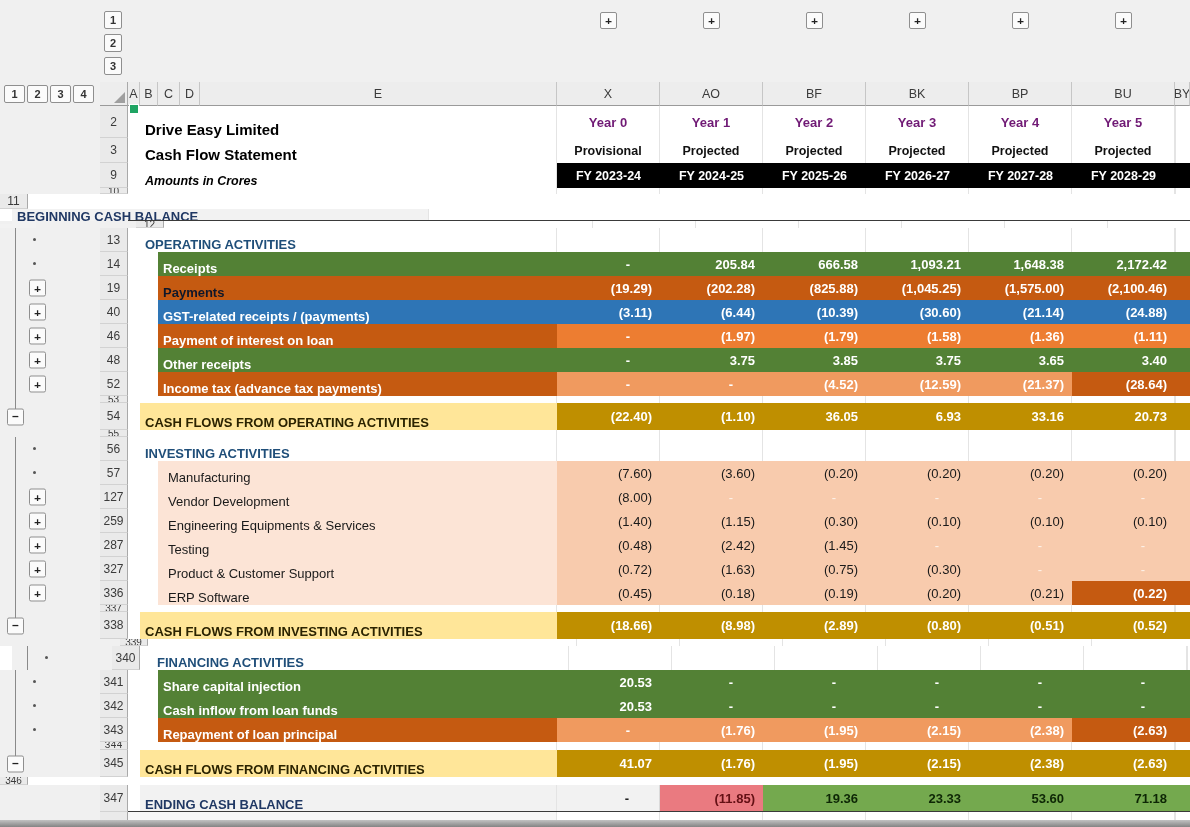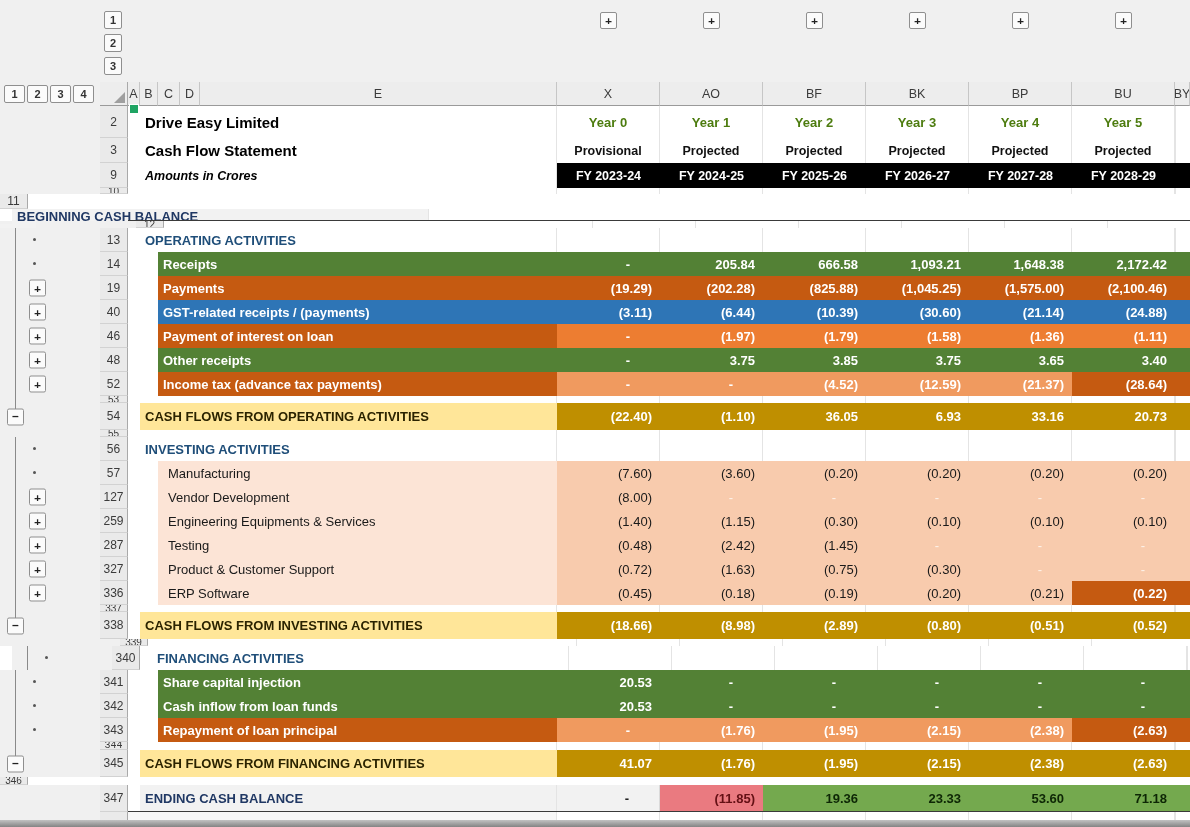--- a/index.html
+++ b/index.html
@@ -49,29 +49,29 @@
   .odot { position:absolute; left:33px; top:50%; margin-top:-2px; width:3px; height:3px;
     background:#555; border-radius:50%; }
   .gutter .obtn { top:50%; transform:translateY(-50%); }
   .oplus { left:29px; } .ominus { left:7px; }
   .rownum { width:28px; flex:none; background:#EAEAEA; border-right:1px solid #A9A9A9;
     border-bottom:1px solid #D2D2D2; display:flex; align-items:center; justify-content:center;
     font-size:12px; color:#3b3b3b; overflow:hidden; cursor:pointer;}
   .sliver .rownum { font-size:10px; line-height:7px; align-items:flex-start; }
   .labelwrap { width:429px; flex:none; display:flex; position:relative; }
   .whitegrid .labelwrap { border-right:1px solid #E4E4E4; }
-  .band { flex:1; display:flex; align-items:center; }
+  .band { flex:1; display:flex; align-items:flex-end; }
   .band-B { margin-left:12px; } .band-C { margin-left:30px; }
   .ltext { white-space:nowrap; padding-left:5px; font-size:13px; }
   .l-company .ltext, .l-statement .ltext { font-size:15px; font-weight:bold; color:#000; }
   .l-units .ltext { font-size:12.5px; font-weight:bold; font-style:italic; color:#000; }
   .l-balance { background:#F2F2F2; } .l-balance .ltext { font-weight:bold; color:#203864; }
   .l-section .ltext { font-weight:bold; color:#1F4E79; }
   .l-green { background:#538135; } .l-green .ltext { color:#fff; font-weight:bold; }
-  .l-rust { background:#C55A11; } .l-rust .ltext { color:#ffffff; font-weight:bold; }
+  .l-rust { background:#C55A11; } .l-rust .ltext { color:#0f172a; font-weight:bold; }
   .l-blue { background:#2E75B6; } .l-blue .ltext { color:#fff; font-weight:bold; }
   .l-odark { background:#C55A11; } .l-odark .ltext { color:#fff; font-weight:bold; }
   .l-peach { background:#FCE4D6; } .l-peach .ltext { color:#1a1a1a; padding-left:10px; }
   .l-total { background:#FFE699; } .l-total .ltext { color:#2b2300; font-weight:bold; }
   .vcell { width:103px; flex:none; display:flex; align-items:center; justify-content:flex-end;
     padding-right:8px; font-size:13px; cursor:cell; }
   .vcell.dash { padding-right:30px; }
   .vstub { width:15px; flex:none; }
   .v-white { background:#fff; border-right:1px solid #E4E4E4; }
   .vstub.v-white { border-left:1px solid #E4E4E4; border-right:none; }
@@ -82,21 +82,21 @@
   .v-rust { background:#C55A11; color:#fff; font-weight:bold; }
   .v-blue { background:#2E75B6; color:#fff; font-weight:bold; }
   .v-omed { background:#ED7D31; color:#fff; font-weight:bold; }
   .v-olight { background:#F09A5F; color:#fff; font-weight:bold; }
   .v-odark { background:#C55A11; color:#fff; font-weight:bold; }
   .v-peach { background:#F8CBAD; color:#1a1a1a; }
   .vcell.v-peach.dash { color:#FDF3EA; }
   .v-gold { background:#BF8F00; color:#fff; font-weight:bold; }
   .v-fy { background:#000; color:#fff; font-weight:bold; font-size:12.5px;
     justify-content:center; padding-right:0; }
-  .v-year { background:#fff; color:#4d7c0f; font-weight:bold; justify-content:center;
+  .v-year { background:#fff; color:#701a75; font-weight:bold; justify-content:center;
     padding-right:0; border-right:1px solid #E4E4E4; }
   .v-status { background:#fff; color:#111; font-weight:bold; font-size:12.5px;
     justify-content:center; padding-right:0; border-right:1px solid #E4E4E4; }
   .r-underline::after { content:''; position:absolute; left:128px; right:0; bottom:0;
     border-bottom:1.5px solid #3a3a3a; }
   .r-bottom { background:#F7F7F7; }
   .selmark { position:absolute; left:129px; top:104px; width:10px; height:10px;
     background:#1FA463; border:1px solid #fff; }
 </style>
 </head>

